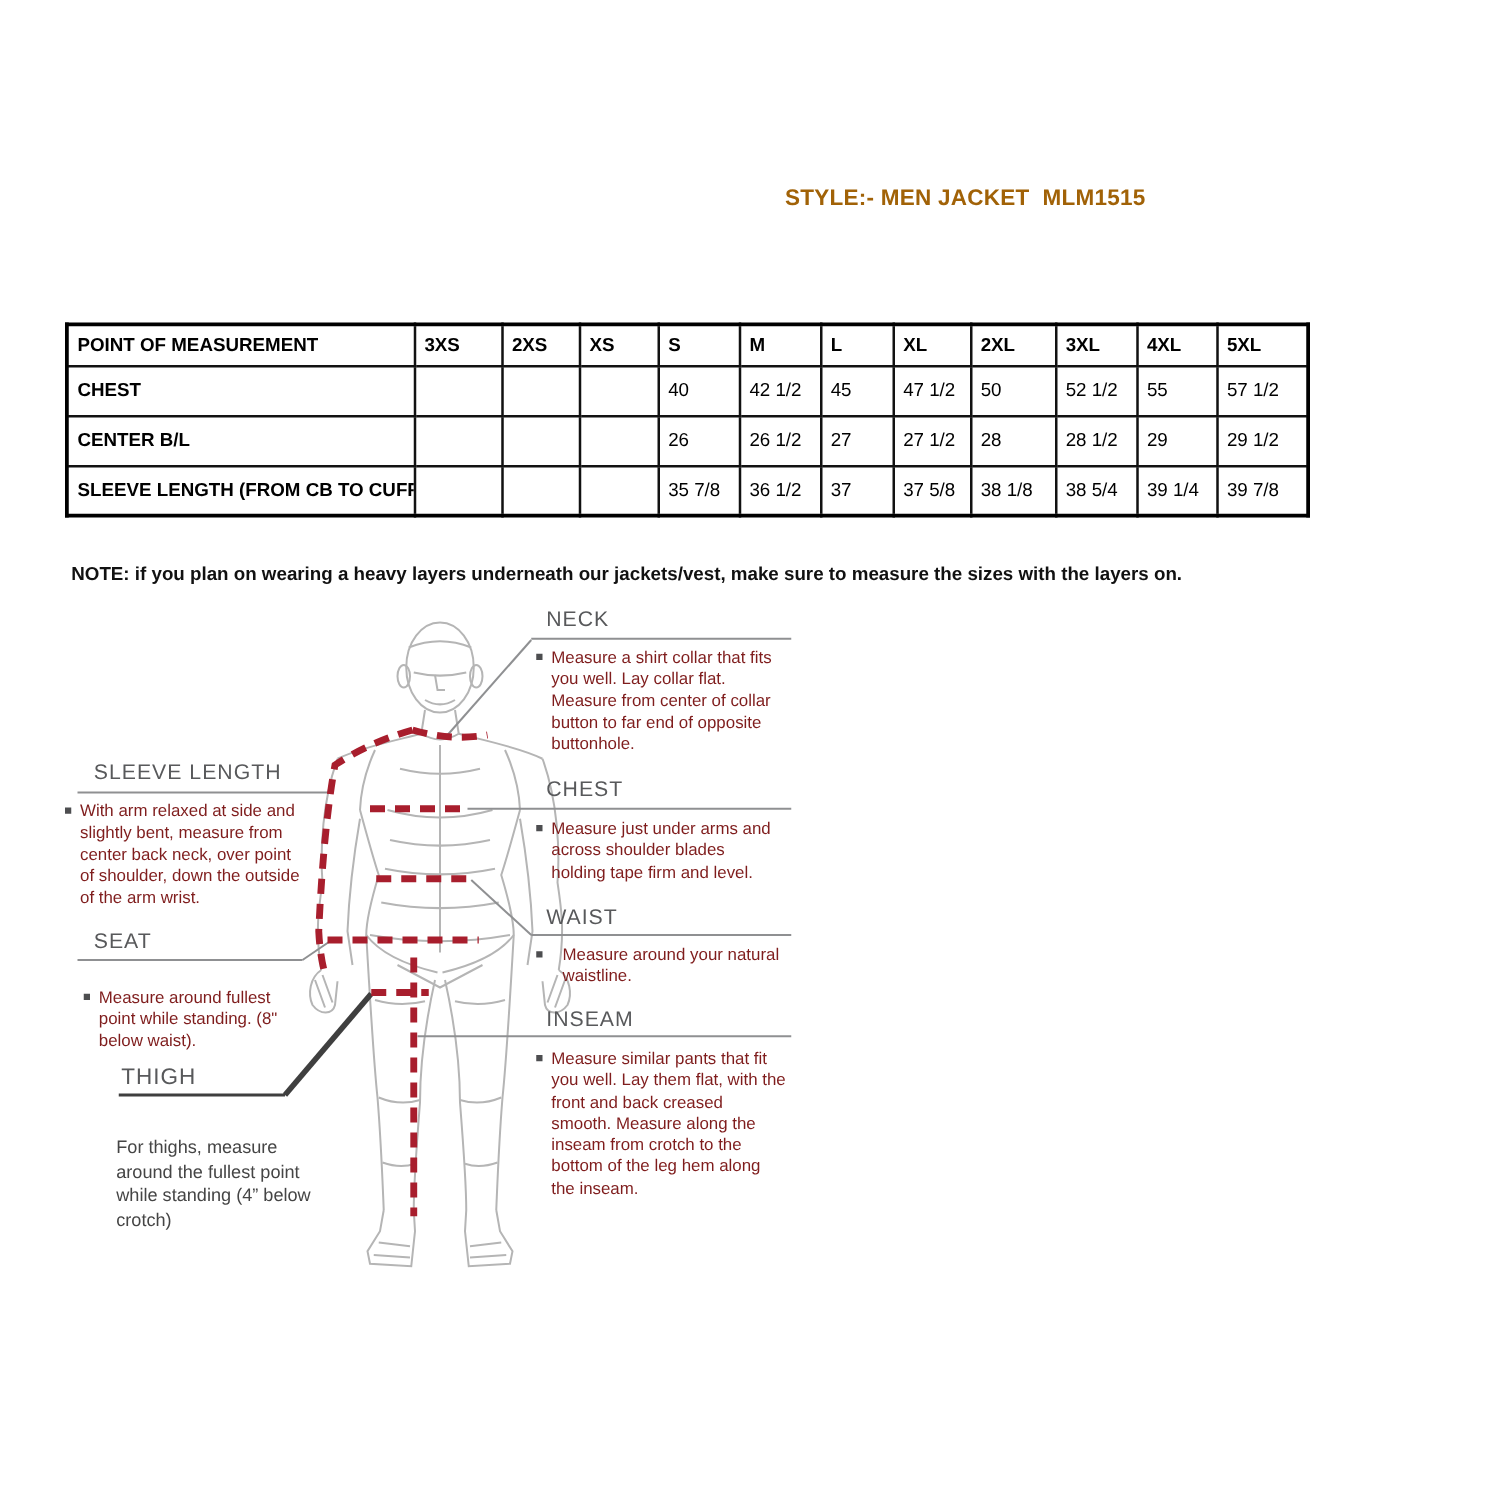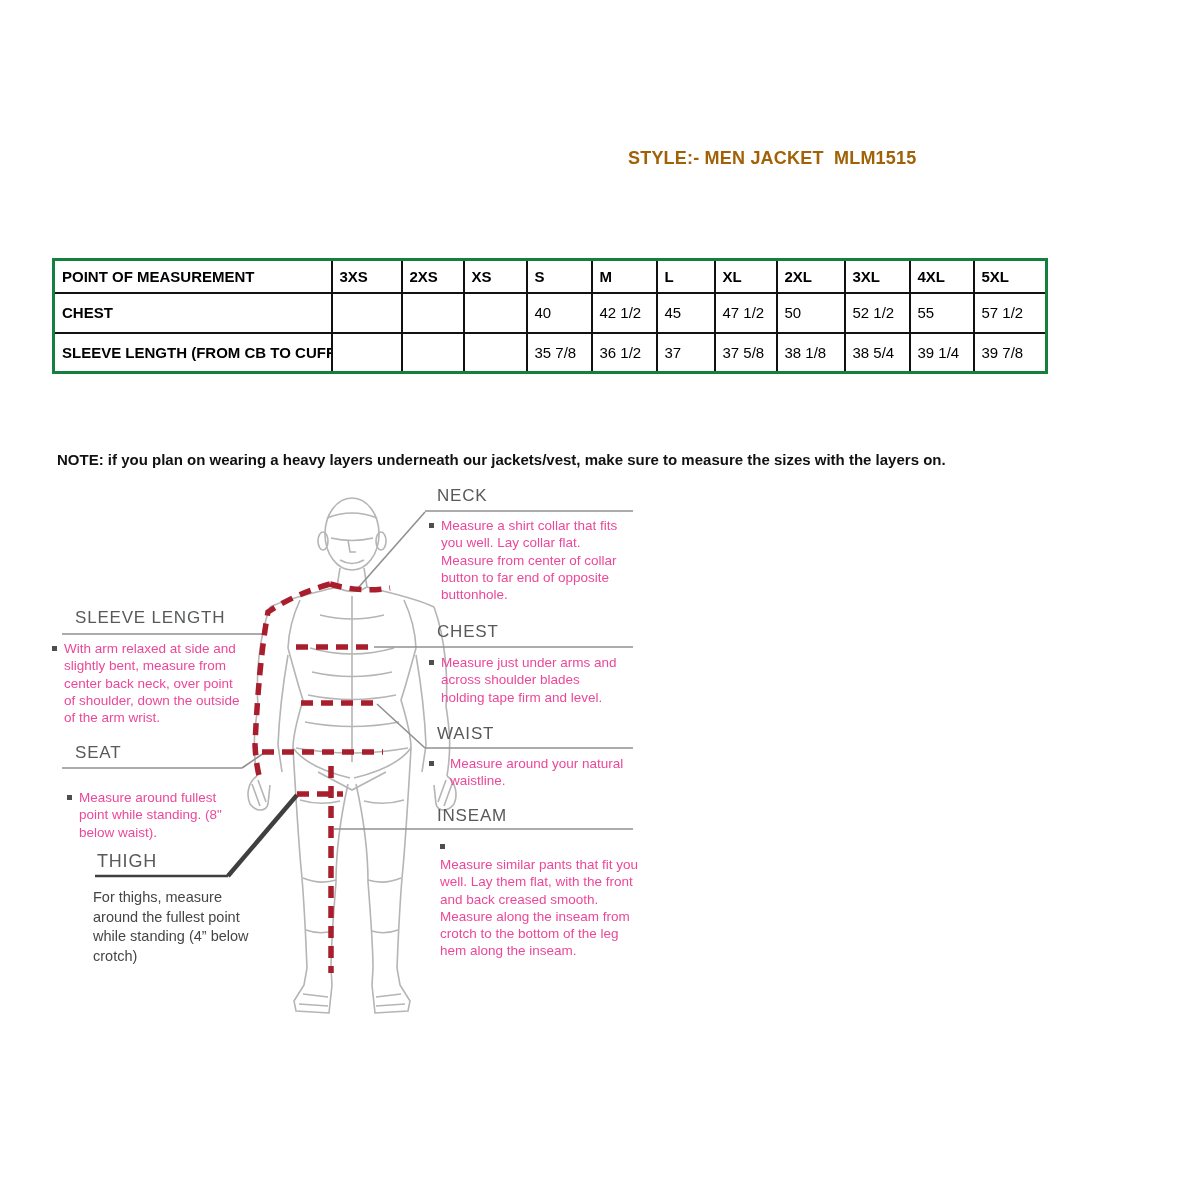--- a/index.html
+++ b/index.html
@@ -17,21 +17,21 @@
     position: absolute; left: 628px; top: 148px;
     font-size: 18px; font-weight: bold; color: #a16207;
     letter-spacing: 0.2px; white-space: pre;
   }
 
   
   .size-table-wrap { position: absolute; left: 52px; top: 258px; }
   table.size-table {
     border-collapse: collapse; table-layout: fixed;
     width: 993px;
-    border: 3px solid #15803d;
+    border: 3px solid #000000;
   }
   table.size-table th, table.size-table td {
     border: 2px solid #111;
     font-size: 15px;
     padding: 2px 7px;
     vertical-align: middle;
     background: #fff;
     overflow: hidden; white-space: nowrap;
   }
   table.size-table thead th { height: 33px; text-align: left; font-weight: bold; }
@@ -51,33 +51,33 @@
   
   .fig-layer { position: absolute; left: 0; top: 0; width: 1200px; height: 1200px; }
 
   .sec-heading {
     position: absolute;
     font-size: 17px; color: #58595b; letter-spacing: 0.8px;
     font-weight: normal;
   }
   .sec-text {
     position: absolute;
-    font-size: 13.5px; line-height: 1.28; color: #ec4899;
+    font-size: 13.5px; line-height: 1.28; color: #7f1d1d;
     display: flex; gap: 7px; align-items: flex-start;
   }
   .sec-text .bullet {
     flex: 0 0 auto;
     width: 5px; height: 5px; background: #4d4e50;
     margin-top: 6px;
   }
   .sec-text .txt { flex: 1 1 auto; }
 
   .thigh-text {
     position: absolute;
-    font-size: 14.5px; line-height: 1.35; color: #454545;
+    font-size: 14.5px; line-height: 1.35; color: #454545; margin-top: 21px;
   }
 </style>
 </head>
 <body>
 
 <div class="doc-title">STYLE:- MEN JACKET  MLM1515</div>
 
 <div class="size-table-wrap">
   <table class="size-table">
     <colgroup>
@@ -119,20 +119,34 @@
         <td>40</td>
         <td>42 1/2</td>
         <td>45</td>
         <td>47 1/2</td>
         <td>50</td>
         <td>52 1/2</td>
         <td>55</td>
         <td>57 1/2</td>
       </tr>
       <tr>
+        <th>CENTER B/L</th>
+        <td></td>
+        <td></td>
+        <td></td>
+        <td>26</td>
+        <td>26 1/2</td>
+        <td>27</td>
+        <td>27 1/2</td>
+        <td>28</td>
+        <td>28 1/2</td>
+        <td>29</td>
+        <td>29 1/2</td>
+      </tr>
+      <tr>
         <th>SLEEVE LENGTH (FROM CB TO CUFF)</th>
         <td></td>
         <td></td>
         <td></td>
         <td>35 7/8</td>
         <td>36 1/2</td>
         <td>37</td>
         <td>37 5/8</td>
         <td>38 1/8</td>
         <td>38 5/4</td>
@@ -257,21 +271,21 @@
   <span class="txt">Measure just under arms and across shoulder blades holding tape firm and level.</span>
 </div>
 
 <div class="sec-heading" style="left:437px; top:724px;">WAIST</div>
 <div class="sec-text" style="left:429px; top:755px; width:196px;gap:16px;">
   <span class="bullet"></span>
   <span class="txt">Measure around your natural waistline.</span>
 </div>
 
 <div class="sec-heading" style="left:437px; top:806px;">INSEAM</div>
-<div class="sec-text" style="left:440px; top:838px; width:200px;flex-direction:column;">
+<div class="sec-text" style="left:429px; top:838px; width:200px;">
   <span class="bullet"></span>
   <span class="txt">Measure similar pants that fit you well. Lay them flat, with the front and back creased smooth. Measure along the inseam from crotch to the bottom of the leg hem along the inseam.</span>
 </div>
 
 <div class="sec-heading" style="left:75px; top:608px;">SLEEVE LENGTH</div>
 <div class="sec-text" style="left:52px; top:640px; width:195px;">
   <span class="bullet"></span>
   <span class="txt">With arm relaxed at side and slightly bent, measure from center back neck, over point of shoulder, down the outside of the arm wrist.</span>
 </div>
 

